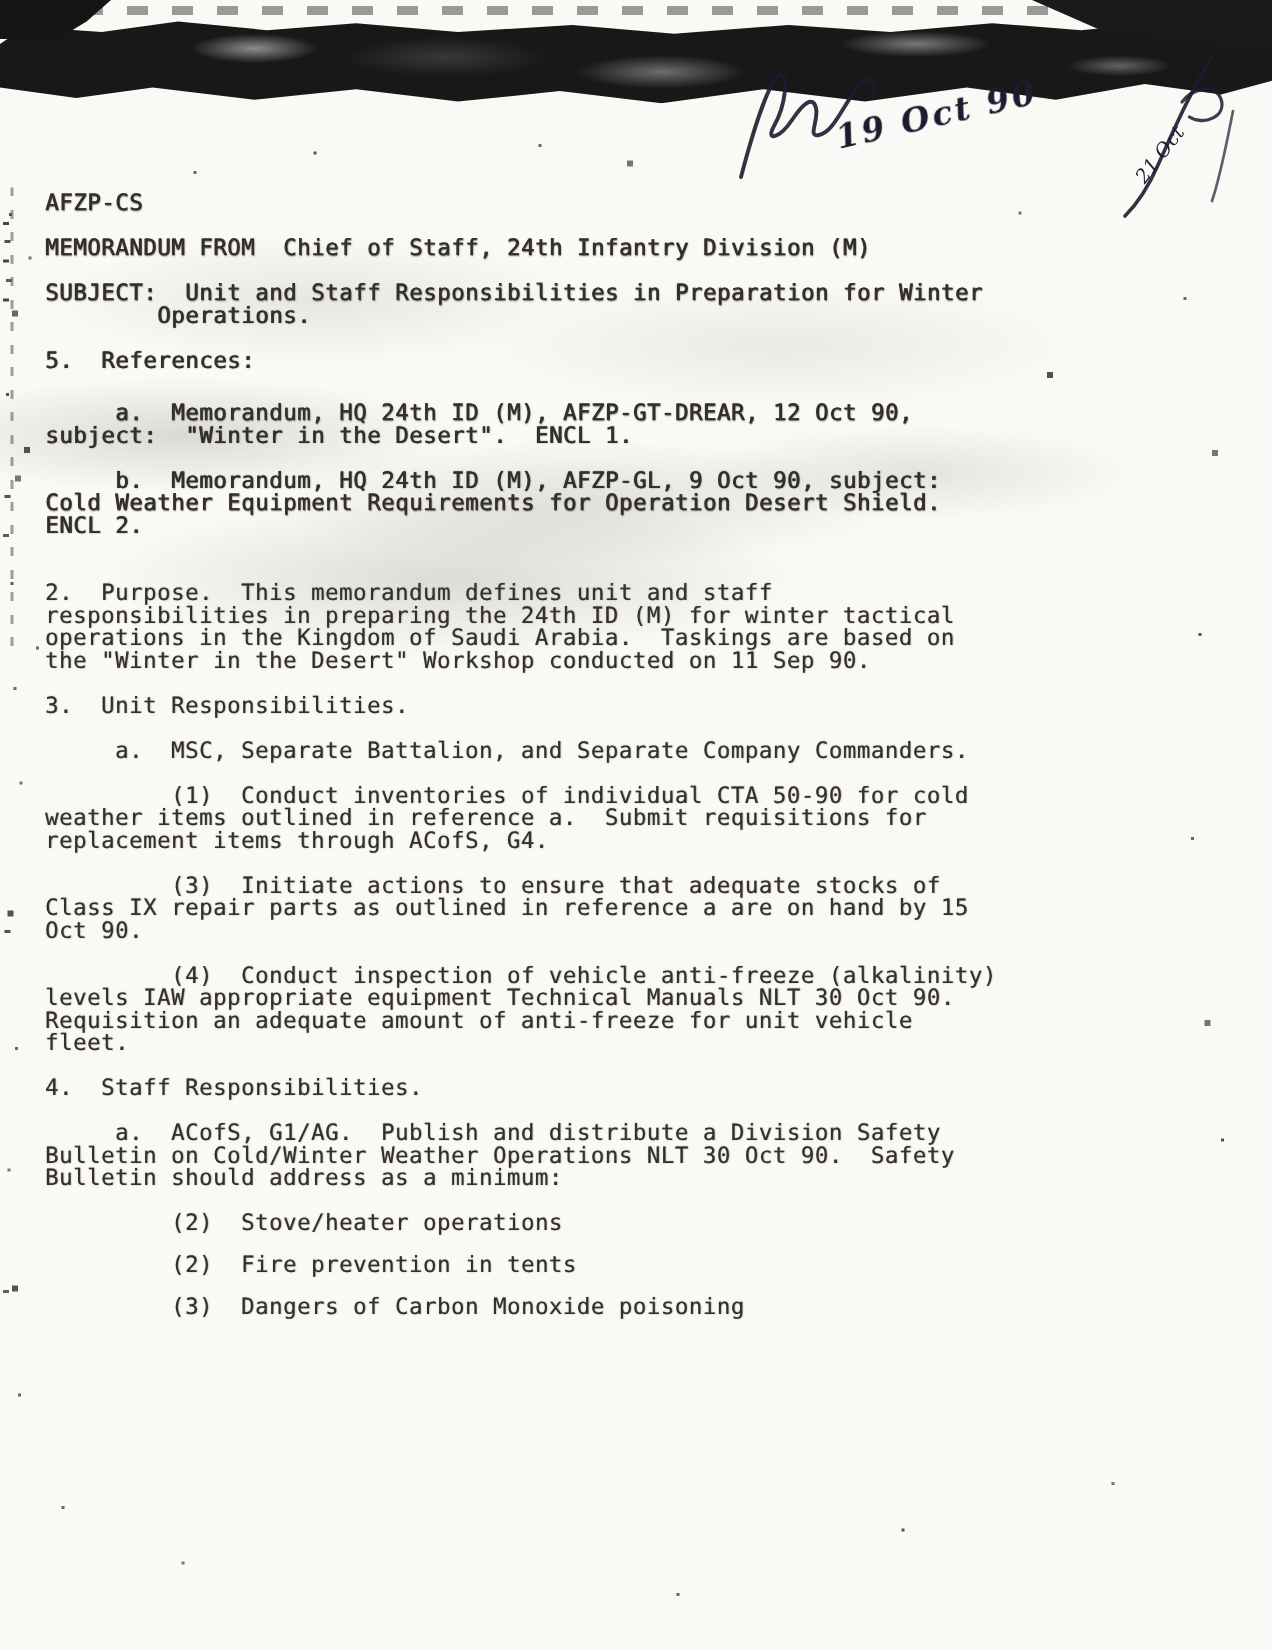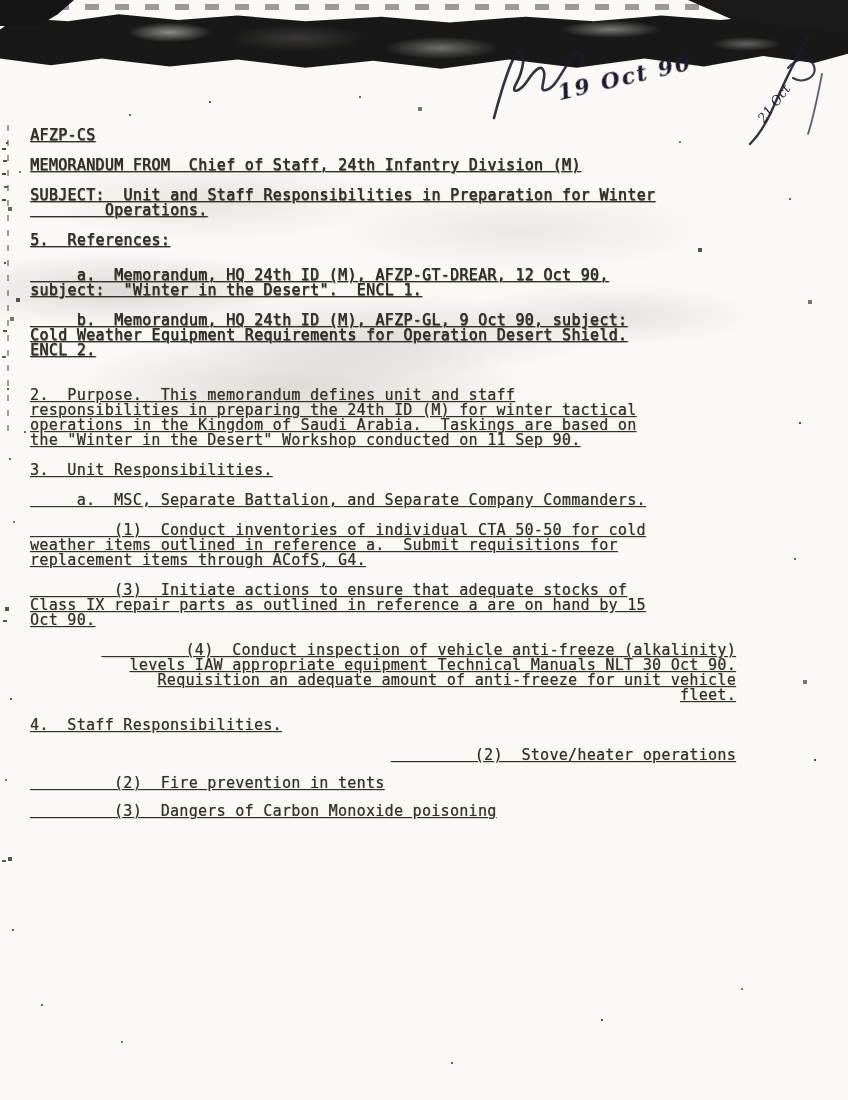--- a/index.html
+++ b/index.html
@@ -90,24 +90,23 @@
   .hw-scribble{position:absolute;left:722px;top:34px;}
   
   .doc{
     position:absolute;left:30px;top:128px;width:706px;
     color:var(--ink-color,#33302a);
     font-size:15px;line-height:15px;letter-spacing:.3px;
   }
   .ln{
     margin:0 0 15px 0;white-space:pre-wrap;
     text-shadow:.3px .3px .8px rgba(52,48,40,.65);
-    text-decoration:underline;
   }
   .dark{text-shadow:.45px 0 0 currentColor, .5px .5px 1px rgba(40,38,30,.75);}
-  .smudge{filter:blur(.45px);text-align:right;}
+  .smudge{filter:blur(.45px);}
   .gap-sm{margin-bottom:13px;}
   .gap-md{margin-bottom:20px;}
   .gap-xl{margin-bottom:30px;}
   .gap-lg{margin-bottom:38px;}
 </style>
 </head>
 <body>
 
 <div class="page">
 
@@ -141,29 +140,32 @@
 subject:  "Winter in the Desert".  ENCL 1.</p>
     <p class="ln dark gap-xl">     b.  Memorandum, HQ 24th ID (M), AFZP-GL, 9 Oct 90, subject:
 Cold Weather Equipment Requirements for Operation Desert Shield.
 ENCL 2.</p>
     <p class="ln">2.  Purpose.  This memorandum defines unit and staff
 responsibilities in preparing the 24th ID (M) for winter tactical
 operations in the Kingdom of Saudi Arabia.  Taskings are based on
 the "Winter in the Desert" Workshop conducted on 11 Sep 90.</p>
     <p class="ln">3.  Unit Responsibilities.</p>
     <p class="ln">     a.  MSC, Separate Battalion, and Separate Company Commanders.</p>
-    <p class="ln">         (1)  Conduct inventories of individual CTA 50-50 for cold
+    <p class="ln">         (1)  Conduct inventories of individual CTA 50-90 for cold
 weather items outlined in reference a.  Submit requisitions for
 replacement items through ACofS, G4.</p>
     <p class="ln">         (3)  Initiate actions to ensure that adequate stocks of
 Class IX repair parts as outlined in reference a are on hand by 15
 Oct 90.</p>
     <p class="ln smudge">         (4)  Conduct inspection of vehicle anti-freeze (alkalinity)
 levels IAW appropriate equipment Technical Manuals NLT 30 Oct 90.
 Requisition an adequate amount of anti-freeze for unit vehicle
 fleet.</p>
     <p class="ln">4.  Staff Responsibilities.</p>
+    <p class="ln smudge">     a.  ACofS, G1/AG.  Publish and distribute a Division Safety
+Bulletin on Cold/Winter Weather Operations NLT 30 Oct 90.  Safety
+Bulletin should address as a minimum:</p>
     <p class="ln smudge gap-sm">         (2)  Stove/heater operations</p>
     <p class="ln gap-sm">         (2)  Fire prevention in tents</p>
     <p class="ln">         (3)  Dangers of Carbon Monoxide poisoning</p>
   </div>
 
 </div>
 
 </body></html>

